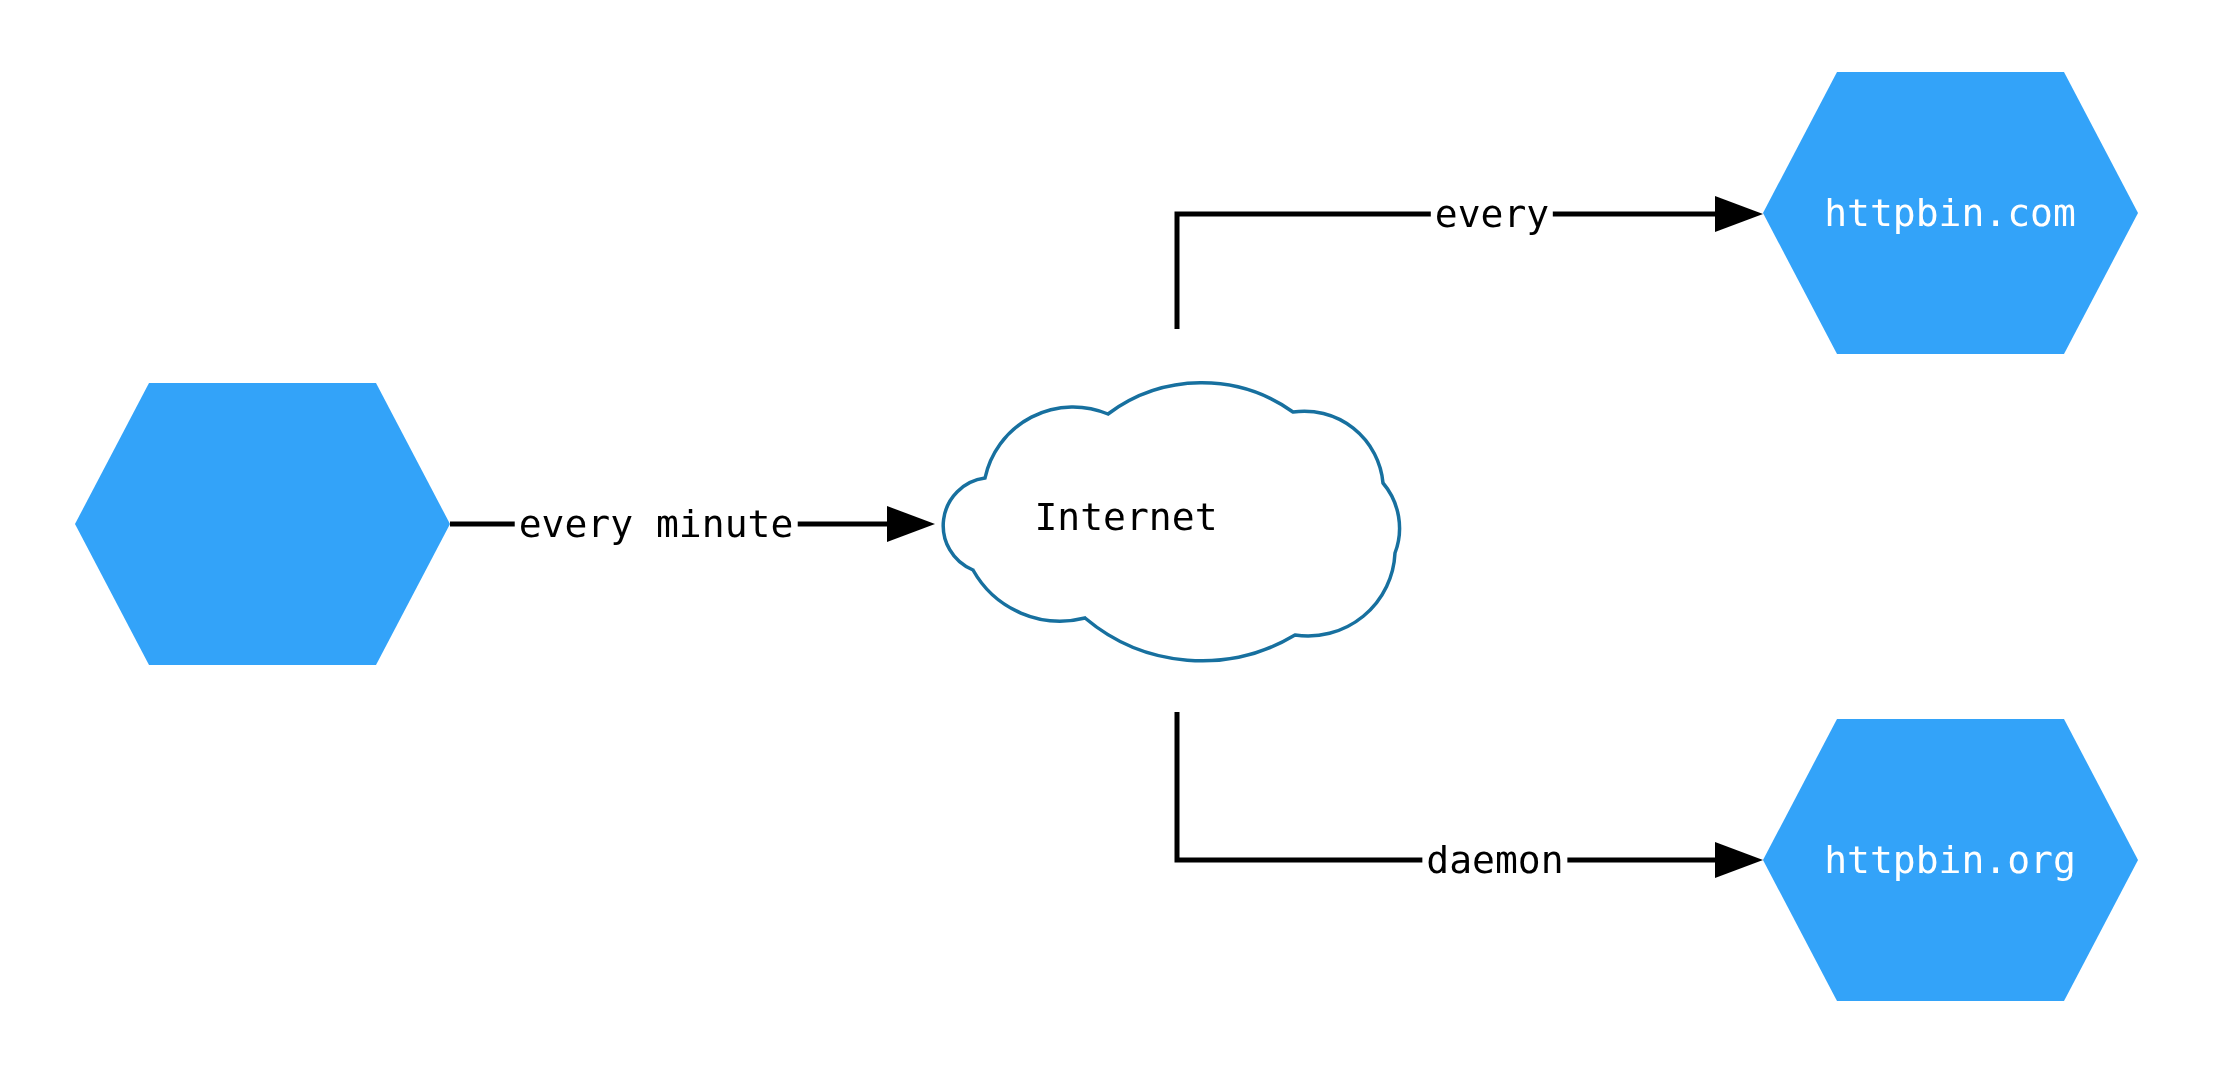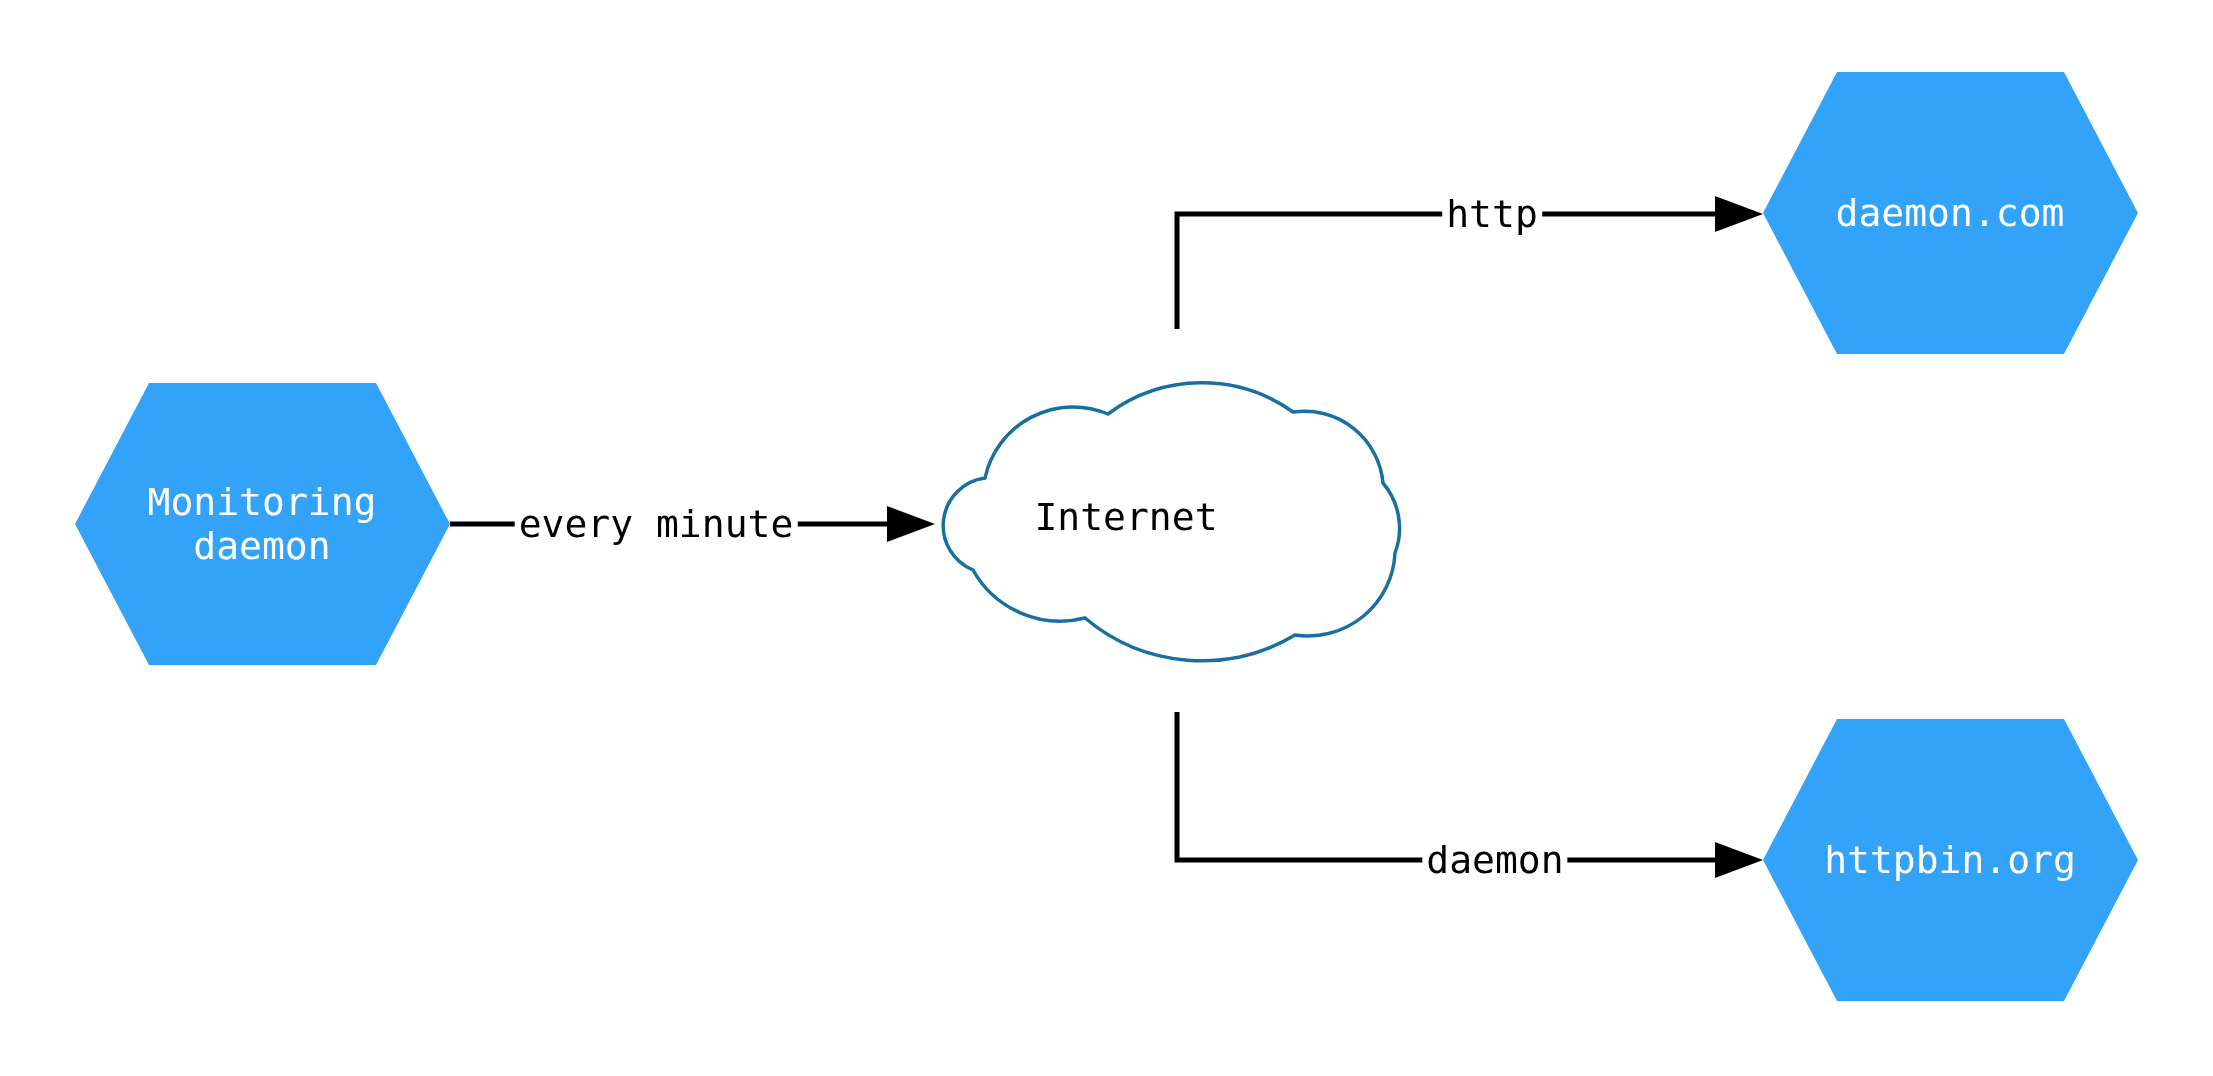--- a/index.html
+++ b/index.html
@@ -69,27 +69,26 @@
     <path fill="none" stroke-width="5" d="M 450 524 L 890 524" stroke="#000000"></path>
     <polygon points="935,524 887,506 887,542" fill="#000000"></polygon>
 
     <path fill="none" stroke-width="5" d="M 1177 329 L 1177 214 L 1718 214" stroke="#000000"></path>
     <polygon points="1763,214 1715,196 1715,232" fill="#000000"></polygon>
 
     <path fill="none" stroke-width="5" d="M 1177 712 L 1177 860 L 1718 860" stroke="#000000"></path>
     <polygon points="1763,860 1715,842 1715,878" fill="#000000"></polygon>
   </svg>
 
-  <div class="label node-label wrap" style="left:262px; top:524px;">Monitoring daemon</div>
 
   <div class="label" style="left:1126px; top:517px;">Internet</div>
 
-  <div class="label node-label" style="left:1950px; top:213px;">daemon.com</div>
+  <div class="label node-label" style="left:1950px; top:213px;">httpbin.com</div>
 
   <div class="label edge-label" style="left:656px; top:524px;">every minute</div>
 
   <div class="label node-label" style="left:1950px; top:860px;">httpbin.org</div>
 
-  <div class="label edge-label" style="left:1492px; top:214px;">http</div>
+  <div class="label edge-label" style="left:1492px; top:214px;">every</div>
 
   <div class="label edge-label" style="left:1495px; top:860px;">daemon</div>
 
 </div>
 
 </body></html>

